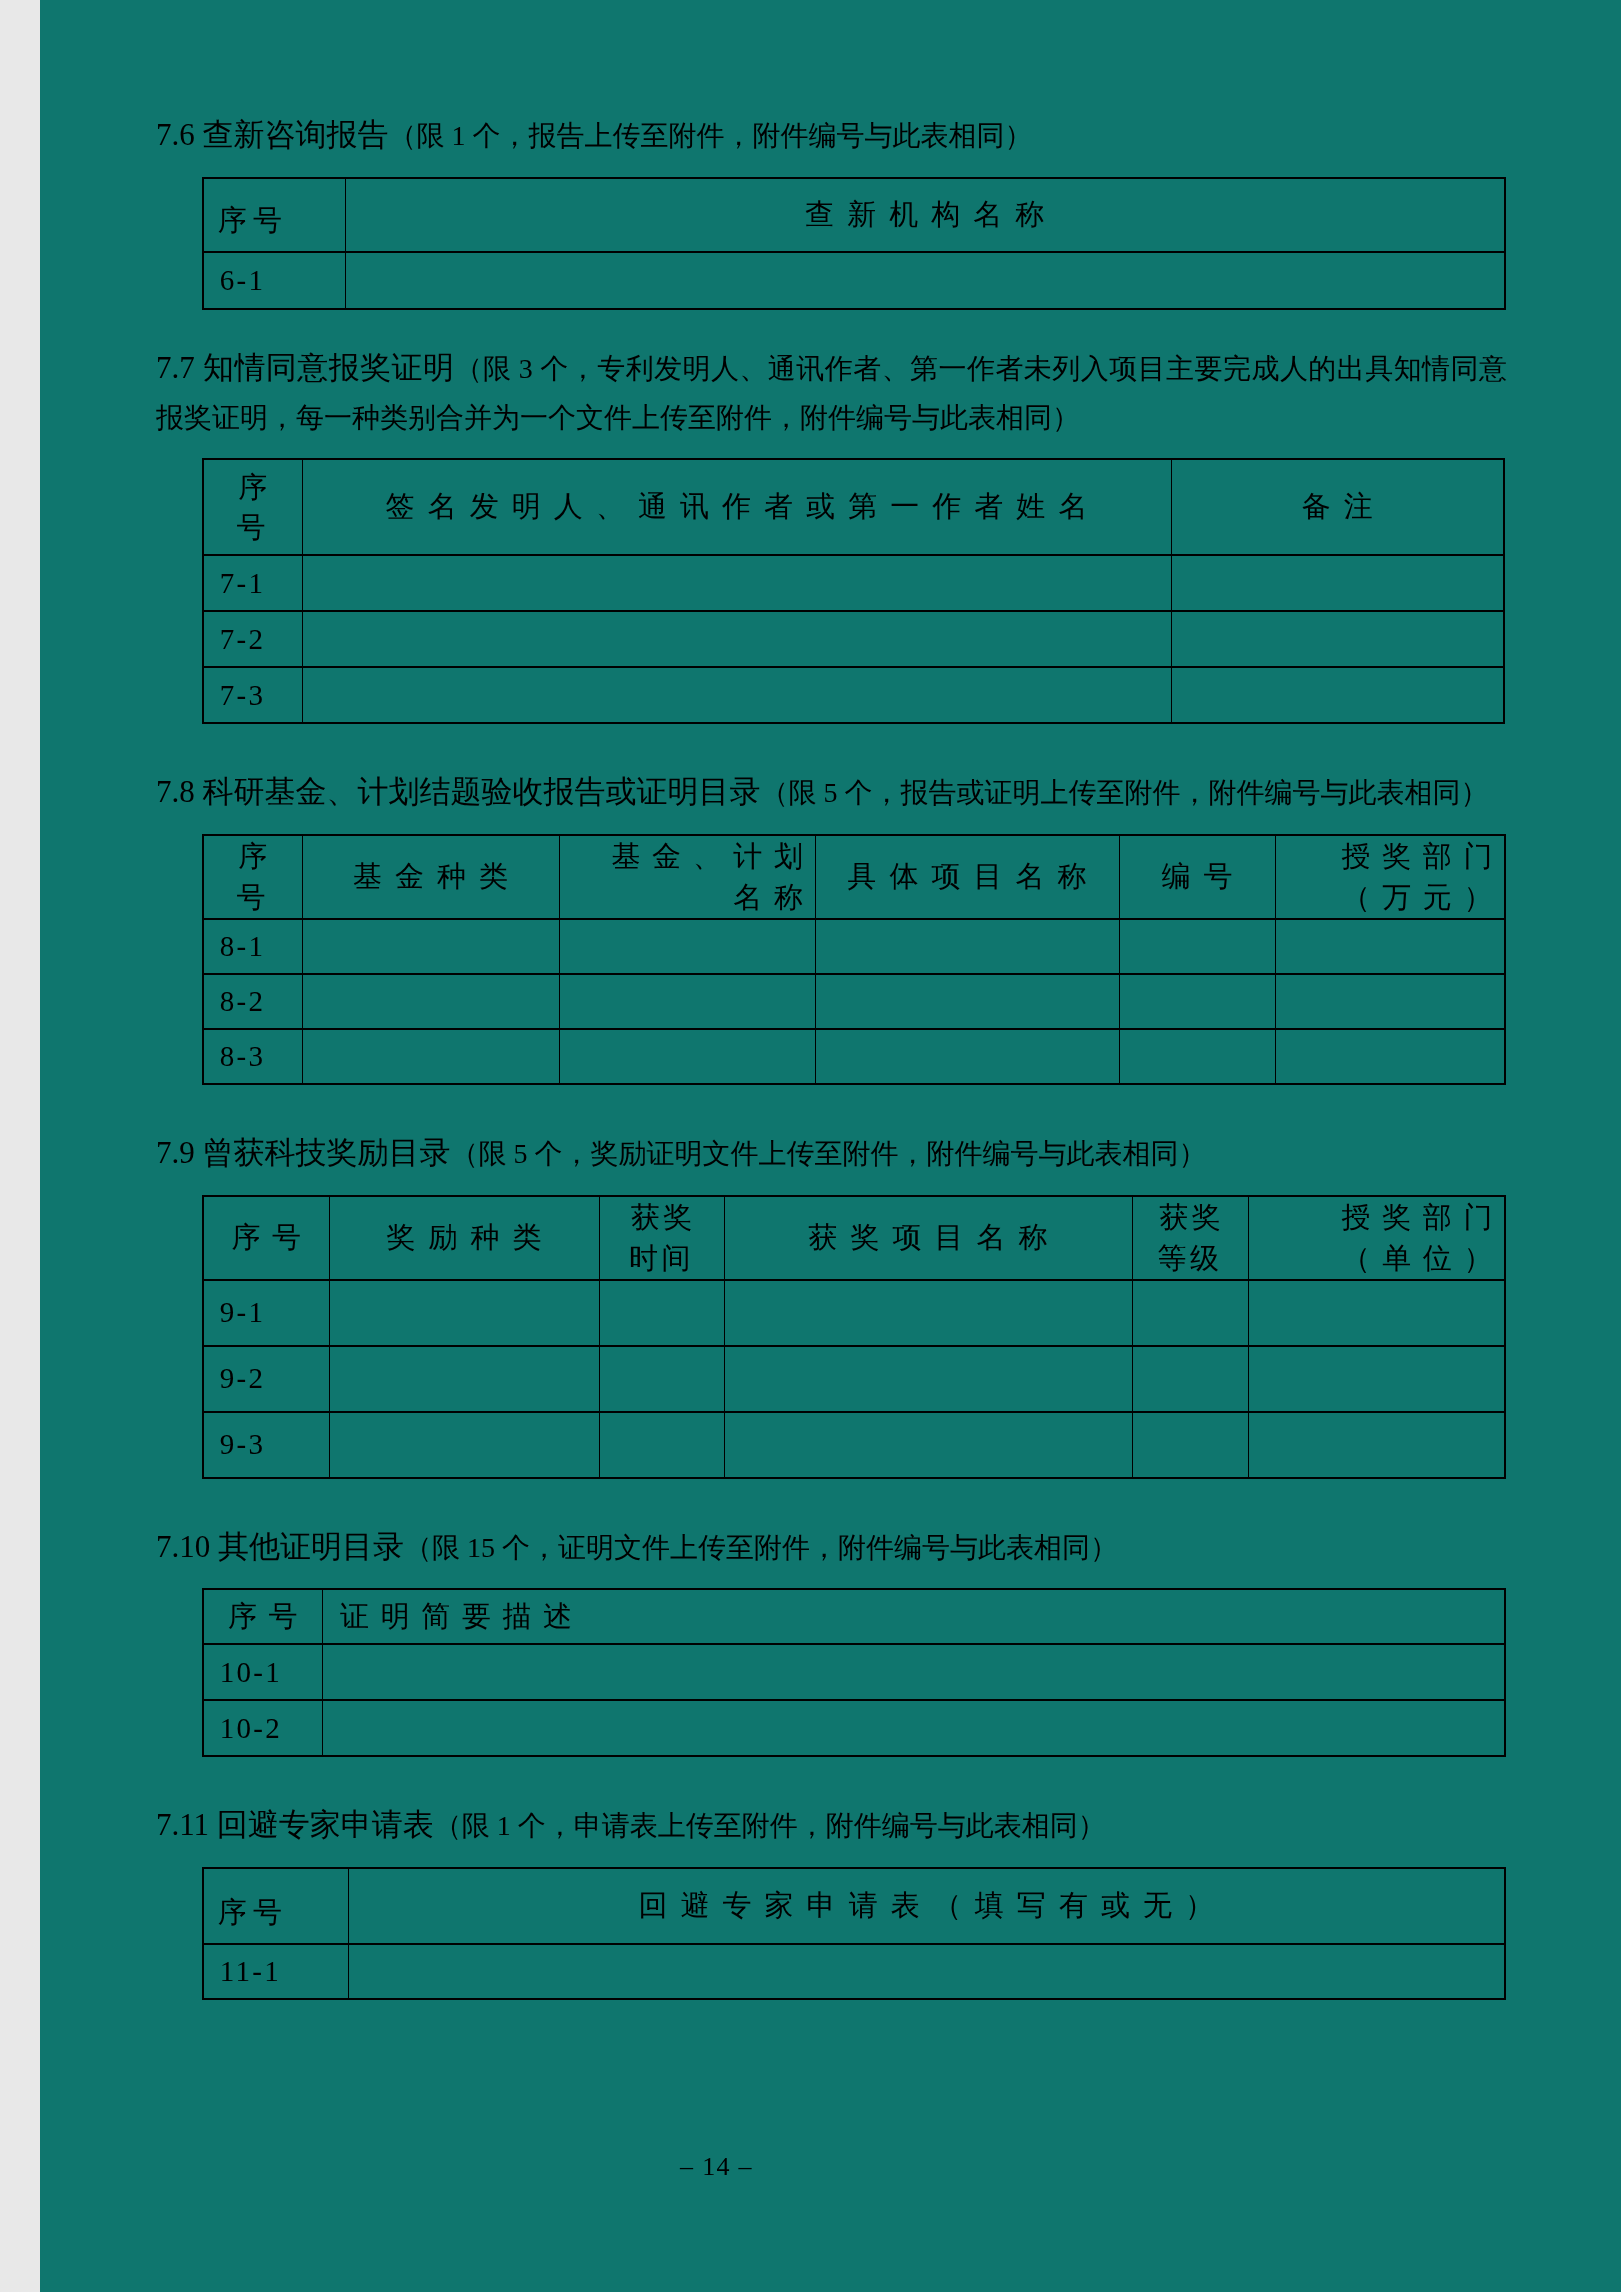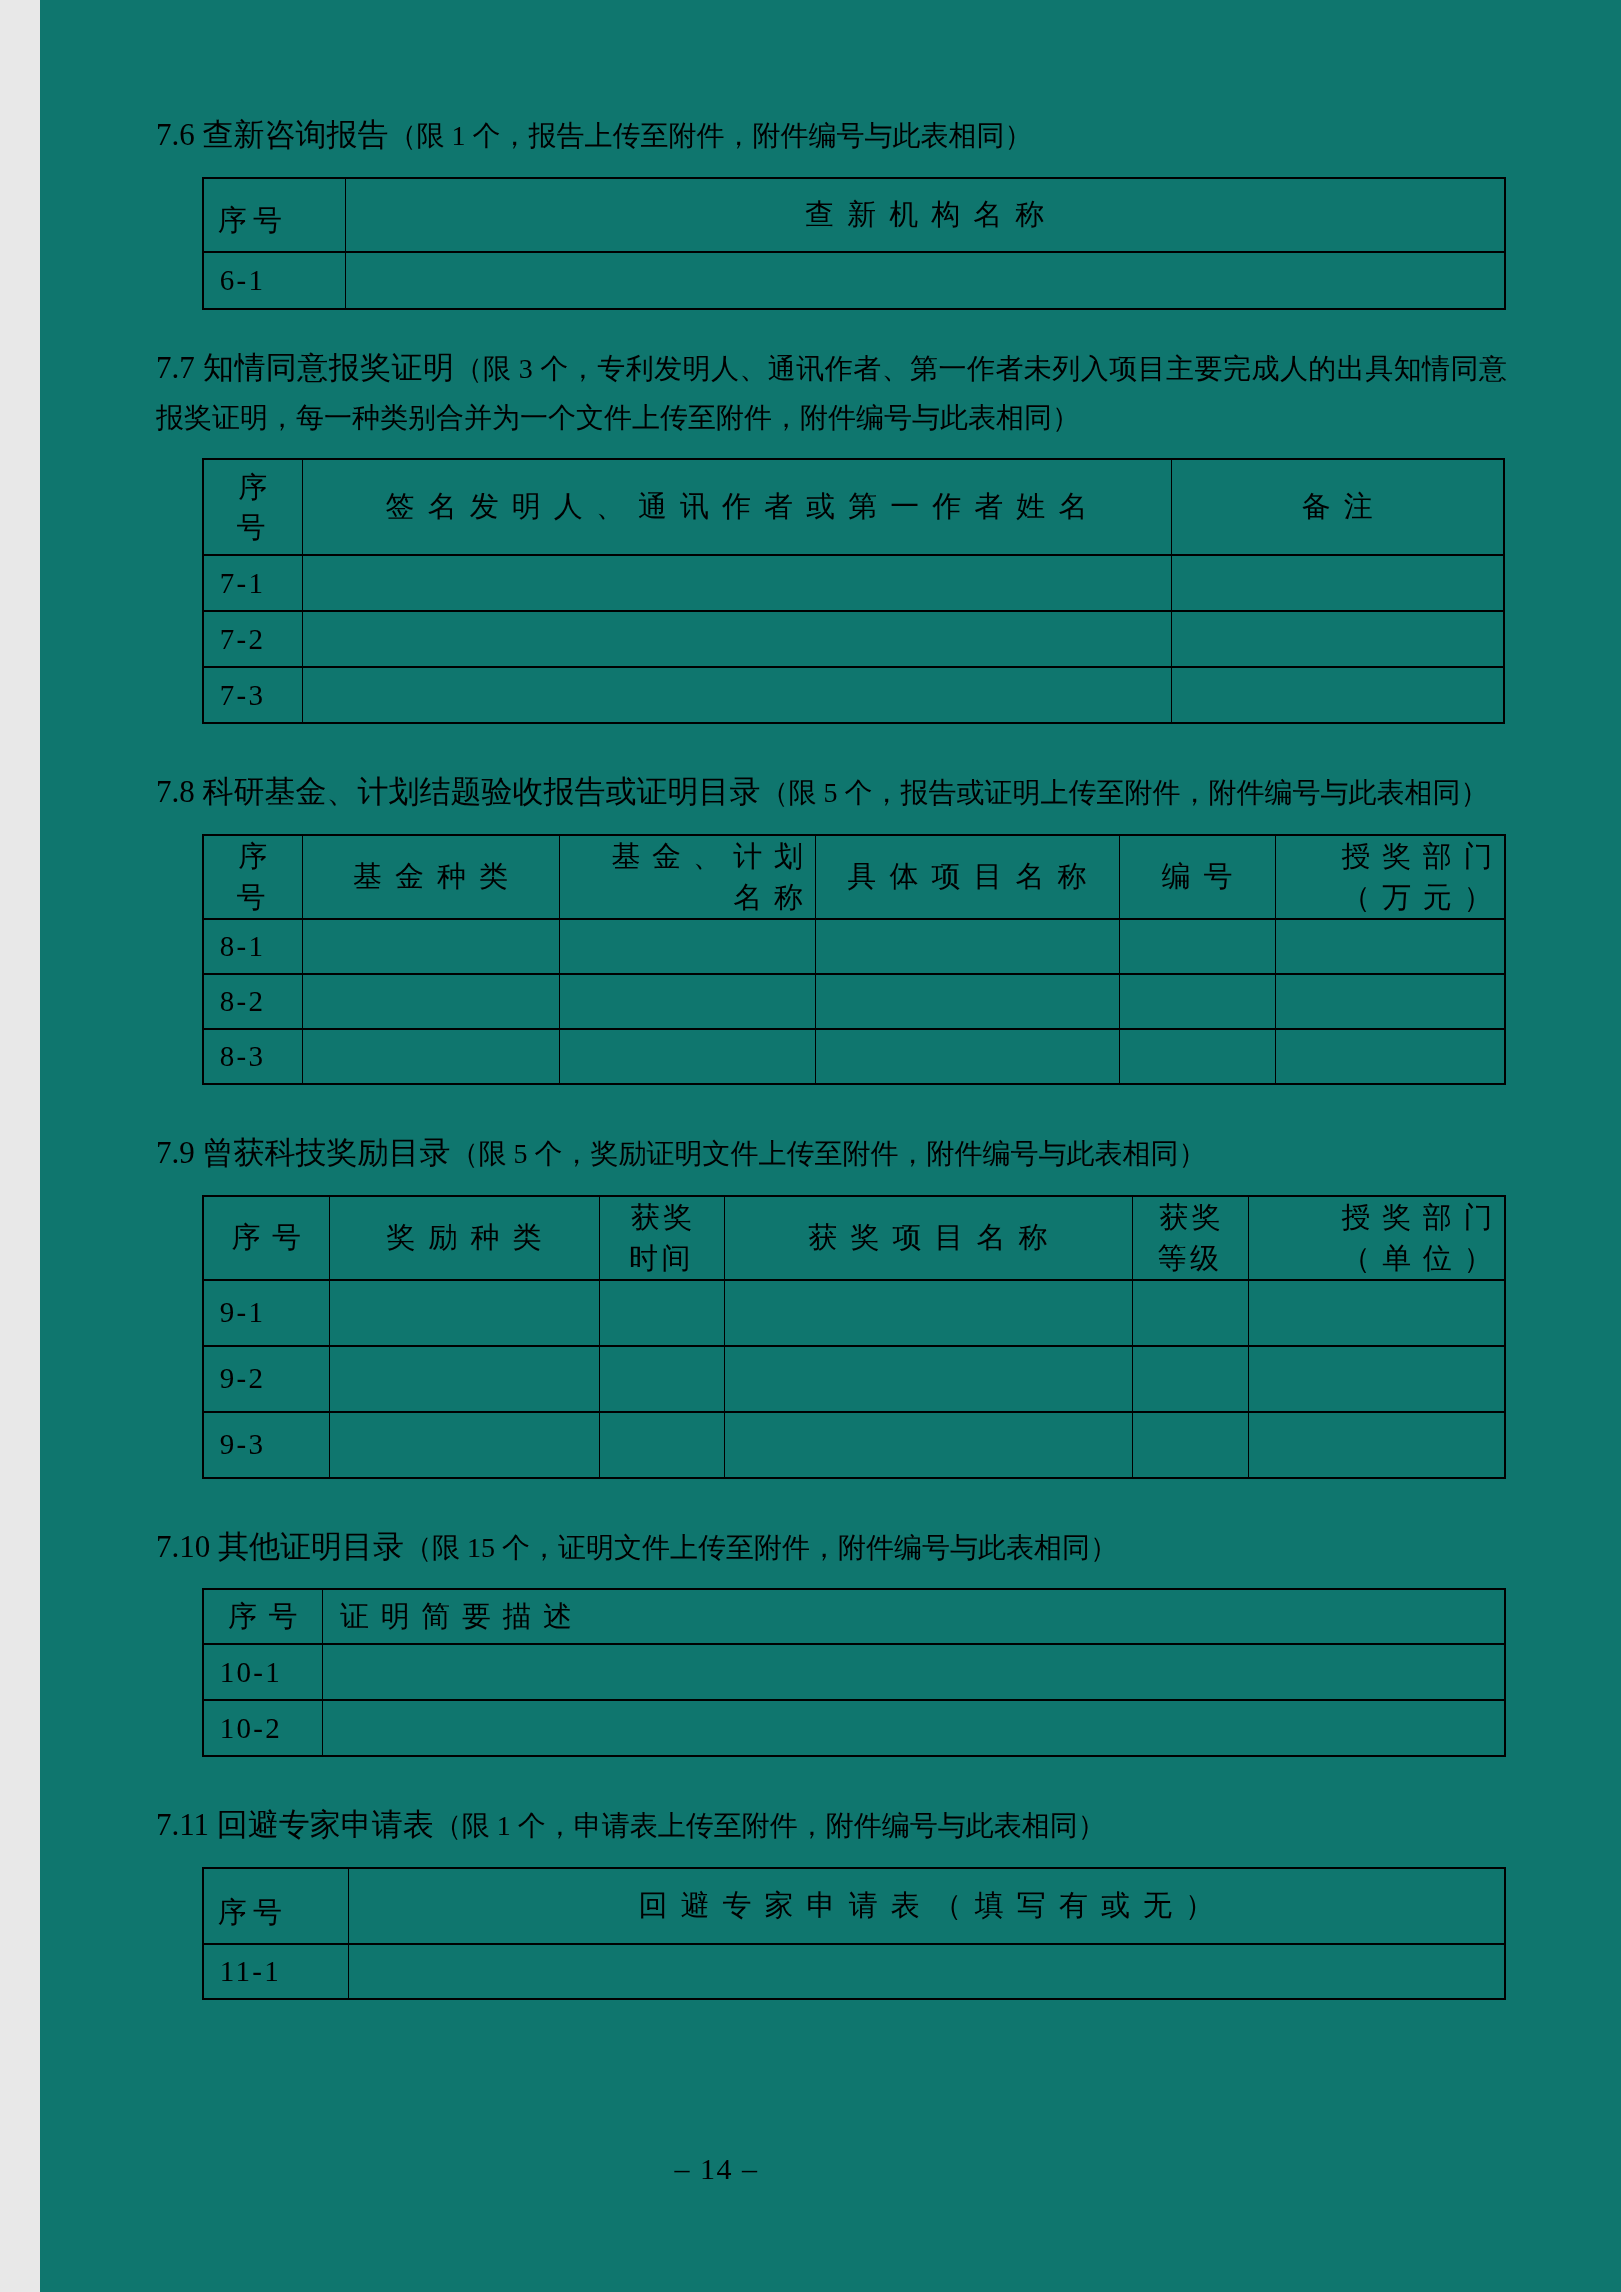--- a/index.html
+++ b/index.html
@@ -66,21 +66,21 @@
   .t10 tr.hr { height:55px; }  .t10 tr.dr { height:56px; }
   .t11 tr.hr { height:76px; }  .t11 tr.dr { height:55px; }
 
   .gap-sm { margin-bottom:35px; }  
   .gap-lg { margin-bottom:45px; }  
 
   .footer {
     position:absolute;
     left:0; top:2152px; width:1353px;
     text-align:center;
-    font-size:30px;
+    font-size:26px;
     letter-spacing:.05em;
   }
 </style>
 </head>
 <body>
 
 <div class="page">
 
   <p class="heading"><span class="h-title">7.6 查新咨询报告</span><span class="h-note">（限 1 个，报告上传至附件，附件编号与此表相同）</span></p>
   <table class="t6 gap-sm">

